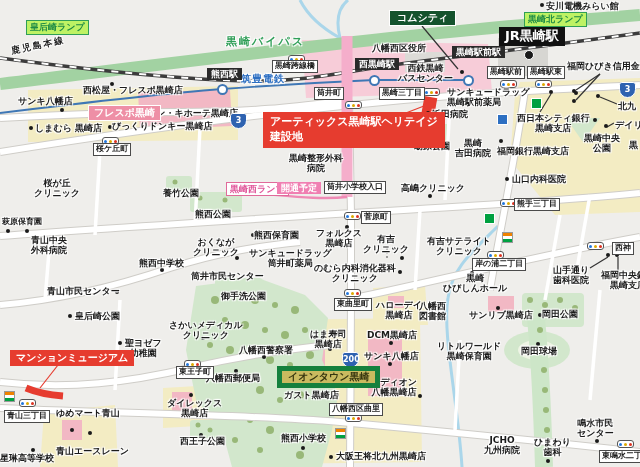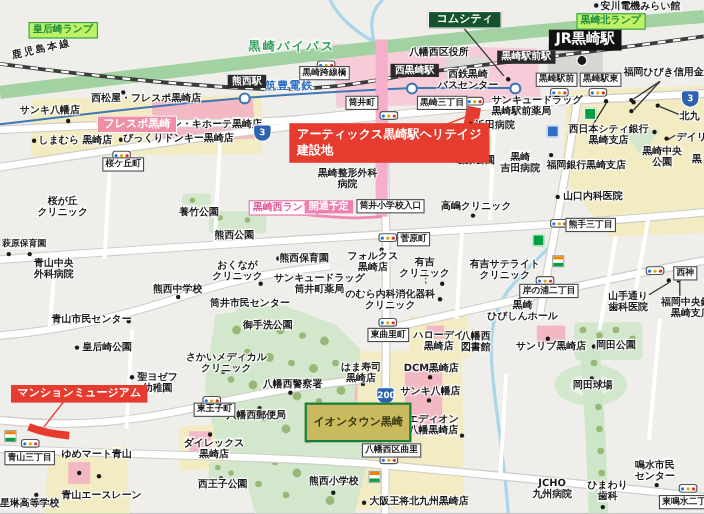--- a/index.html
+++ b/index.html
@@ -23,21 +23,21 @@
   .s-br{background:#14532d;color:#fff;border:1px solid #fff;padding:1px 7px;font-size:10px;
        text-shadow:none;z-index:25;}
   .s-rl{background:#e63c2f;color:#fff;padding:3px 7px;font-size:11px;line-height:1.35;
        text-shadow:none;z-index:30;}
   .s-rs{background:#e63c2f;color:#fff;padding:2px 6px;font-size:10px;text-shadow:none;z-index:30;}
   .s-pb{background:#ee8fa6;color:#fff;border:1px solid #fff;padding:1px 5px;font-size:10px;
        text-shadow:none;z-index:24;}
   .s-pf{background:#f07fb2;color:#fff;padding:1px 4px;font-size:9px;text-shadow:none;z-index:24;}
   .s-po{background:#fff;border:1px solid #e06a9a;color:#e0559a;padding:1px 3px;font-size:9px;
        text-shadow:none;z-index:24;}
-  .s-ol{background:#c9ba5f;color:#36360f;border:2px solid #15803d;padding:10px 6px;font-size:10px;
+  .s-ol{background:#c9ba5f;color:#36360f;border:5px solid #15803d;padding:0 6px;font-size:10px;
        text-shadow:none;z-index:24;}
   .dot{position:absolute;width:4px;height:4px;background:#1a1a1a;border-radius:50%;z-index:14;}
   .tl{position:absolute;width:15px;height:6px;background:#fff;border:1px solid #555;border-radius:3px;
       display:flex;align-items:center;justify-content:space-around;z-index:13;}
   .tl i{width:3px;height:3px;border-radius:50%;display:block;}
   .shield{position:absolute;width:15px;height:14px;background:#2e62b0;color:#fff;font-size:8px;
       font-weight:bold;text-align:center;line-height:13px;border-radius:3px 3px 9px 9px;
       border:1px solid #fff;z-index:16;}
   .st7{position:absolute;width:9px;height:9px;background:#fff;border:1px solid #999;z-index:16;}
   .st7 i{display:block;height:3px;}
@@ -301,20 +301,22 @@
       <div class="lbl s-w" style="left: 612px; top: 242px;">西神</div>
       <div class="lbl s-pc" style="left: 601px; top: 270px;">福岡中央銀行
 黒崎支店</div>
       <div class="lbl s-pc" style="left: 443px; top: 273px;">黒崎
 ひびしんホール</div>
       <div class="lbl s-pc" style="left: 419px; top: 301px;">八幡西
 図書館</div>
       <div class="lbl s-p" style="left: 469px; top: 310px;">サンリブ黒崎店</div>
       <div class="lbl s-p" style="left: 542px; top: 309px;">岡田公園</div>
       <div class="lbl s-p" style="left: 521px; top: 346px;">岡田球場</div>
+      <div class="lbl s-pc" style="left: 437px; top: 341px;">リトルワールド
+黒崎保育園</div>
       <div class="lbl s-pc" style="left: 169px; top: 320px;">さかいメディカル
 クリニック</div>
       <div class="lbl s-pc" style="left: 125px; top: 338px;">聖ヨゼフ
 幼稚園</div>
       <div class="lbl s-rs" style="left: 10px; top: 350px;">マンションミュージアム</div>
       <div class="lbl s-w" style="left: 176px; top: 366px;">東王子町</div>
       <div class="lbl s-p" style="left: 239px; top: 345px;">八幡西警察署</div>
       <div class="lbl s-p" style="left: 206px; top: 373px;">八幡西郵便局</div>
       <div class="lbl s-pc" style="left: 310px; top: 329px;">はま寿司
 黒崎店</div>

